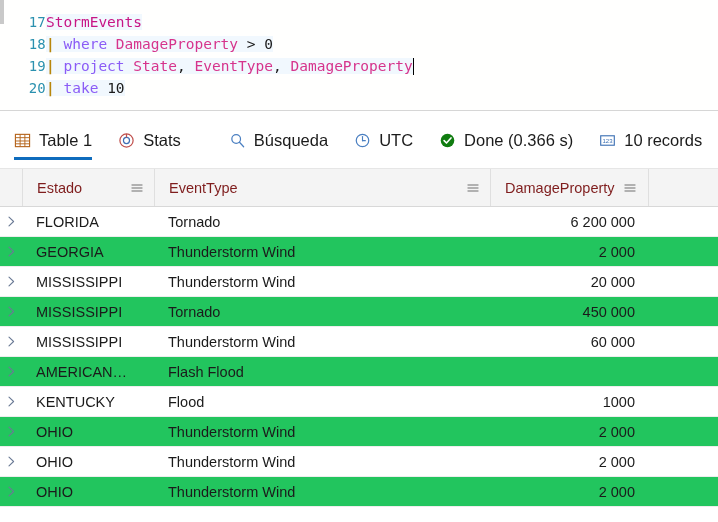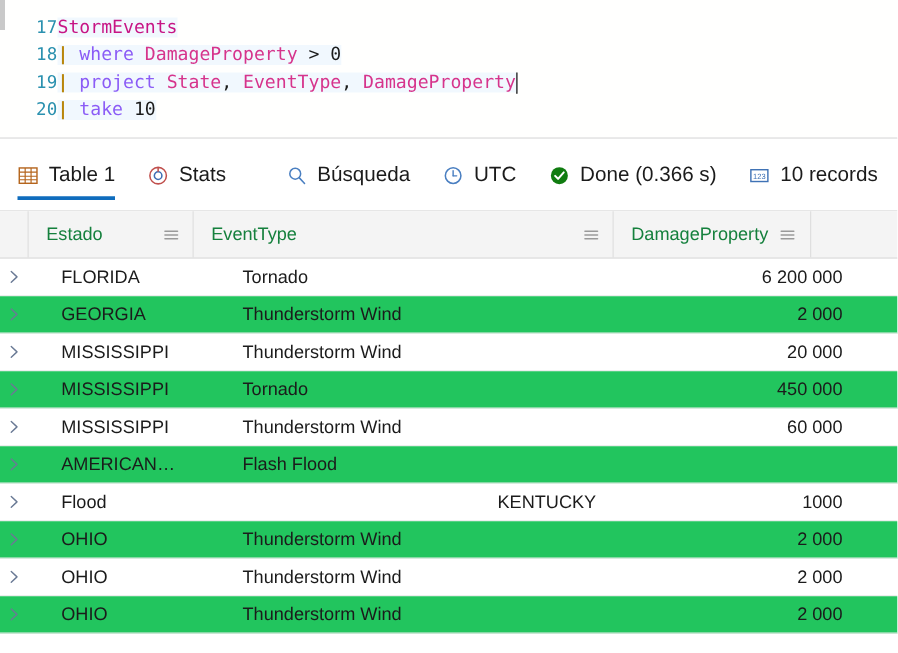--- a/index.html
+++ b/index.html
@@ -134,21 +134,21 @@
     position: relative;
   }
   .grid-head {
     display: flex;
     align-items: center;
     height: 38px;
     background: #f4f4f4;
     border-bottom: 1px solid #d8d8d8;
     box-sizing: border-box;
     font-size: 14.5px;
-    color: #15803d;
+    color: #7f1d1d;
   }
   .gh-spacer { width: 22px; flex: none; }
   .gh-cell {
     display: flex;
     align-items: center;
     height: 100%;
     box-sizing: border-box;
     border-left: 1px solid #dfdfdf;
     padding-left: 14px;
     position: relative;
@@ -168,21 +168,20 @@
 
   .grid-row {
     display: flex;
     align-items: center;
     height: 30px;
     border-bottom: 1px solid #ededed;
     box-sizing: border-box;
     font-size: 14.5px;
     color: #1b1b1b;
     background: #ffffff;
-    gap: 13px;
   }
   .grid-row.alt { background: #22c55e; }
   .cell-chevron {
     width: 22px;
     flex: none;
     display: flex;
     align-items: center;
     justify-content: center;
     color: #5b6a84;
   }
@@ -396,22 +395,22 @@
         <div class="cell c-state">AMERICAN…</div>
         <div class="cell c-event">Flash Flood</div>
         <div class="cell-tail"></div>
       </div>
       <div class="grid-row">
         <div class="cell-chevron">
           <svg width="11" height="13" viewBox="0 0 11 13">
             <path d="M3 2.2 L7.6 6.5 L3 10.8" fill="none" stroke="#6a7a95" stroke-width="1.1" stroke-linecap="round" stroke-linejoin="round"></path>
           </svg>
         </div>
+        <div class="cell c-state">KENTUCKY</div>
         <div class="cell c-event">Flood</div>
-        <div class="cell c-state">KENTUCKY</div>
         <div class="cell c-damage">1000</div>
         <div class="cell-tail"></div>
       </div>
       <div class="grid-row alt">
         <div class="cell-chevron">
           <svg width="11" height="13" viewBox="0 0 11 13">
             <path d="M3 2.2 L7.6 6.5 L3 10.8" fill="none" stroke="#6a7a95" stroke-width="1.1" stroke-linecap="round" stroke-linejoin="round"></path>
           </svg>
         </div>
         <div class="cell c-state">OHIO</div>

